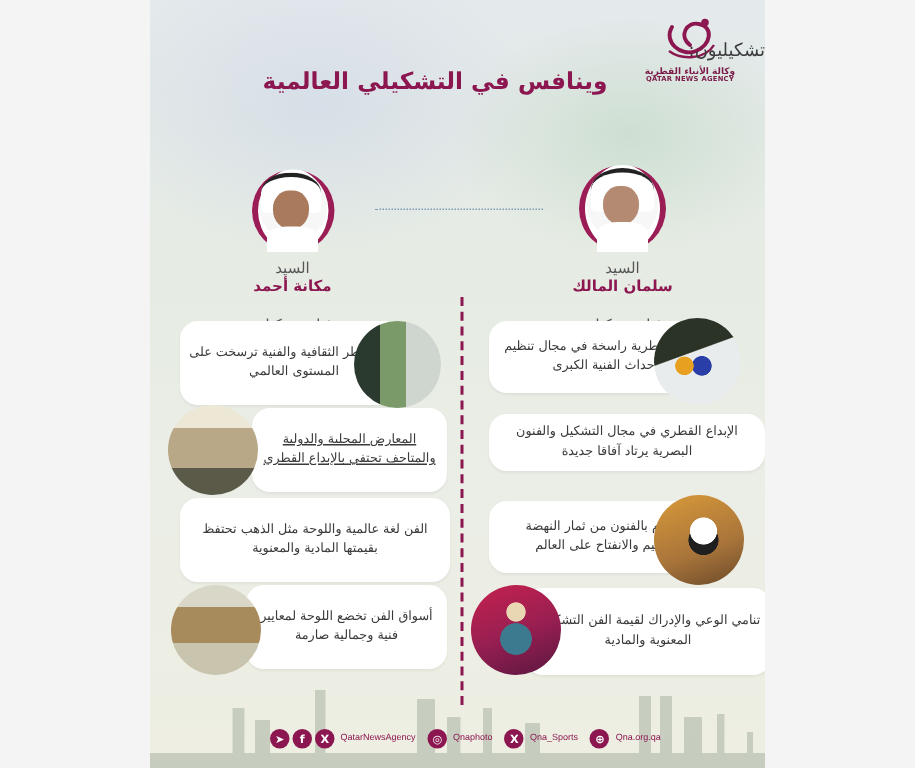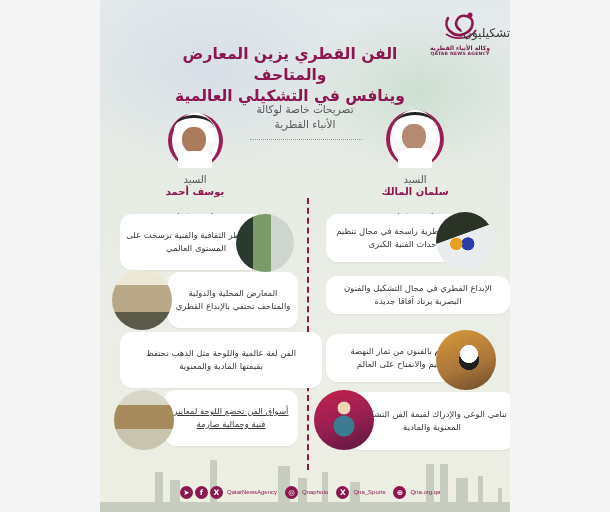--- a/index.html
+++ b/index.html
@@ -52,26 +52,21 @@
         <path d="M6 24 C14 30, 30 30, 36 20" fill="none" stroke="#8b1650" stroke-width="1.6"></path>
         <circle cx="30" cy="5" r="2.5" fill="#8b1650"></circle>
       </svg>
     </div>
     <div class="logo-text-ar">وكالة الأنباء القطرية</div>
     <div class="logo-text-en">QATAR NEWS AGENCY</div>
   </div>
 
   <div class="kicker">تشكيليون:</div>
   <div class="title">
-    <div>الفن القطري يزين المعارض والمتاحف</div>
     <div>وينافس في التشكيلي العالمية</div>
-  </div>
-  <div class="subtitle">
-    <div>تصريحات خاصة لوكالة</div>
-    <div>الأنباء القطرية</div>
   </div>
   <div class="dotline"></div>
 
   <div class="person" style="left:270px;top:110px;width:90px;">
     <div class="ring" style="width:58px;height:58px;">
       <div class="ghutra" style="left:8px;width:42px;height:26px;"></div>
       <div class="face" style="left:16px;top:14px;"></div>
       <div style="position:absolute;left:12px;top:38px;width:34px;height:20px;background:#fff;border-radius:40% 40% 0 0;"></div>
     </div>
     <div class="honor">السيد</div>
@@ -79,21 +74,21 @@
     <div class="role">فنان تشكيلي</div>
   </div>
 
   <div class="person" style="left:50px;top:113px;width:90px;">
     <div class="ring" style="width:55px;height:55px;">
       <div class="ghutra"></div>
       <div class="face" style="background:#a97a5c;"></div>
       <div style="position:absolute;left:10px;top:38px;width:34px;height:17px;background:#fff;border-radius:40% 40% 0 0;"></div>
     </div>
     <div class="honor">السيد</div>
-    <div class="name">يوسف أحمد</div>
+    <div class="name">مكانة أحمد</div>
     <div class="role">فنان تشكيلي</div>
   </div>
 
   <div class="vline"></div>
 
   <div class="card" style="left:226px;top:214px;width:140px;height:48px;padding:0 10px;">
     <span>التجربة القطرية راسخة في مجال تنظيم الأحداث الفنية الكبرى</span>
   </div>
   <div class="thumb" style="left:336px;top:212px;width:58px;height:58px;background:radial-gradient(circle at 35% 55%,#e8a020 0 12%,transparent 13%),radial-gradient(circle at 55% 55%,#2a3ea8 0 14%,transparent 15%),linear-gradient(160deg,#2b3326 0 40%,#e9ecec 41% 100%);"></div>
 
@@ -109,30 +104,30 @@
   <div class="card" style="left:250px;top:392px;width:152px;height:58px;padding:0 6px;">
     <span>تنامي الوعي والإدراك لقيمة الفن التشكيلي المعنوية والمادية</span>
   </div>
   <div class="thumb" style="left:214px;top:390px;width:60px;height:60px;background:radial-gradient(circle at 50% 30%,#e9d7b4 0 12%,transparent 13%),radial-gradient(circle at 50% 60%,#3b7a8f 0 22%,transparent 23%),linear-gradient(160deg,#c4214e,#9b1f52 50%,#5a1740);"></div>
 
   <div class="card" style="left:20px;top:214px;width:140px;height:56px;padding:0 6px;">
     <span>مكانة قطر الثقافية والفنية ترسخت على المستوى العالمي</span>
   </div>
   <div class="thumb" style="left:136px;top:214px;width:58px;height:58px;background:linear-gradient(90deg,#2a3a2e 0 30%,#7a9a6a 30% 60%,#cfd6cf 60% 100%);"></div>
 
-  <div class="card" style="left:68px;top:272px;width:122px;height:56px;padding:0 4px;">
+  <div class="card" style="left:68px;top:272px;width:122px;height:56px;padding:0 4px;text-decoration:underline;">
     <span>المعارض المحلية والدولية والمتاحف تحتفي بالإبداع القطري</span>
   </div>
   <div class="thumb" style="left:12px;top:270px;width:60px;height:60px;background:linear-gradient(180deg,#ede8d6 0 25%,#b9a888 25% 70%,#5b5a48 70% 100%);"></div>
 
-  <div class="card" style="left:20px;top:332px;width:172px;height:56px;padding:0 15px;justify-content:flex-end;">
+  <div class="card" style="left:20px;top:332px;width:172px;height:56px;padding:0 4px;justify-content:flex-end;">
     <span>الفن لغة عالمية واللوحة مثل الذهب تحتفظ بقيمتها المادية والمعنوية</span>
   </div>
 
-  <div class="card" style="left:64px;top:390px;width:126px;height:56px;padding:0 4px;text-decoration:underline;">
+  <div class="card" style="left:64px;top:390px;width:126px;height:56px;padding:0 4px;">
     <span>أسواق الفن تخضع اللوحة لمعايير فنية وجمالية صارمة</span>
   </div>
   <div class="thumb" style="left:14px;top:390px;width:60px;height:60px;background:linear-gradient(180deg,#d9d8c8 0 25%,#a88b5c 25% 65%,#c9c4ad 65% 100%);"></div>
 
   <svg class="skyline" viewBox="0 0 410 60" preserveAspectRatio="none">
     <g fill="#a9b3a2" opacity=".55">
       <rect x="0" y="50" width="410" height="10"></rect>
       <rect x="55" y="20" width="8" height="40"></rect>
       <rect x="70" y="28" width="10" height="32"></rect>
       <rect x="110" y="8" width="7" height="52"></rect>

